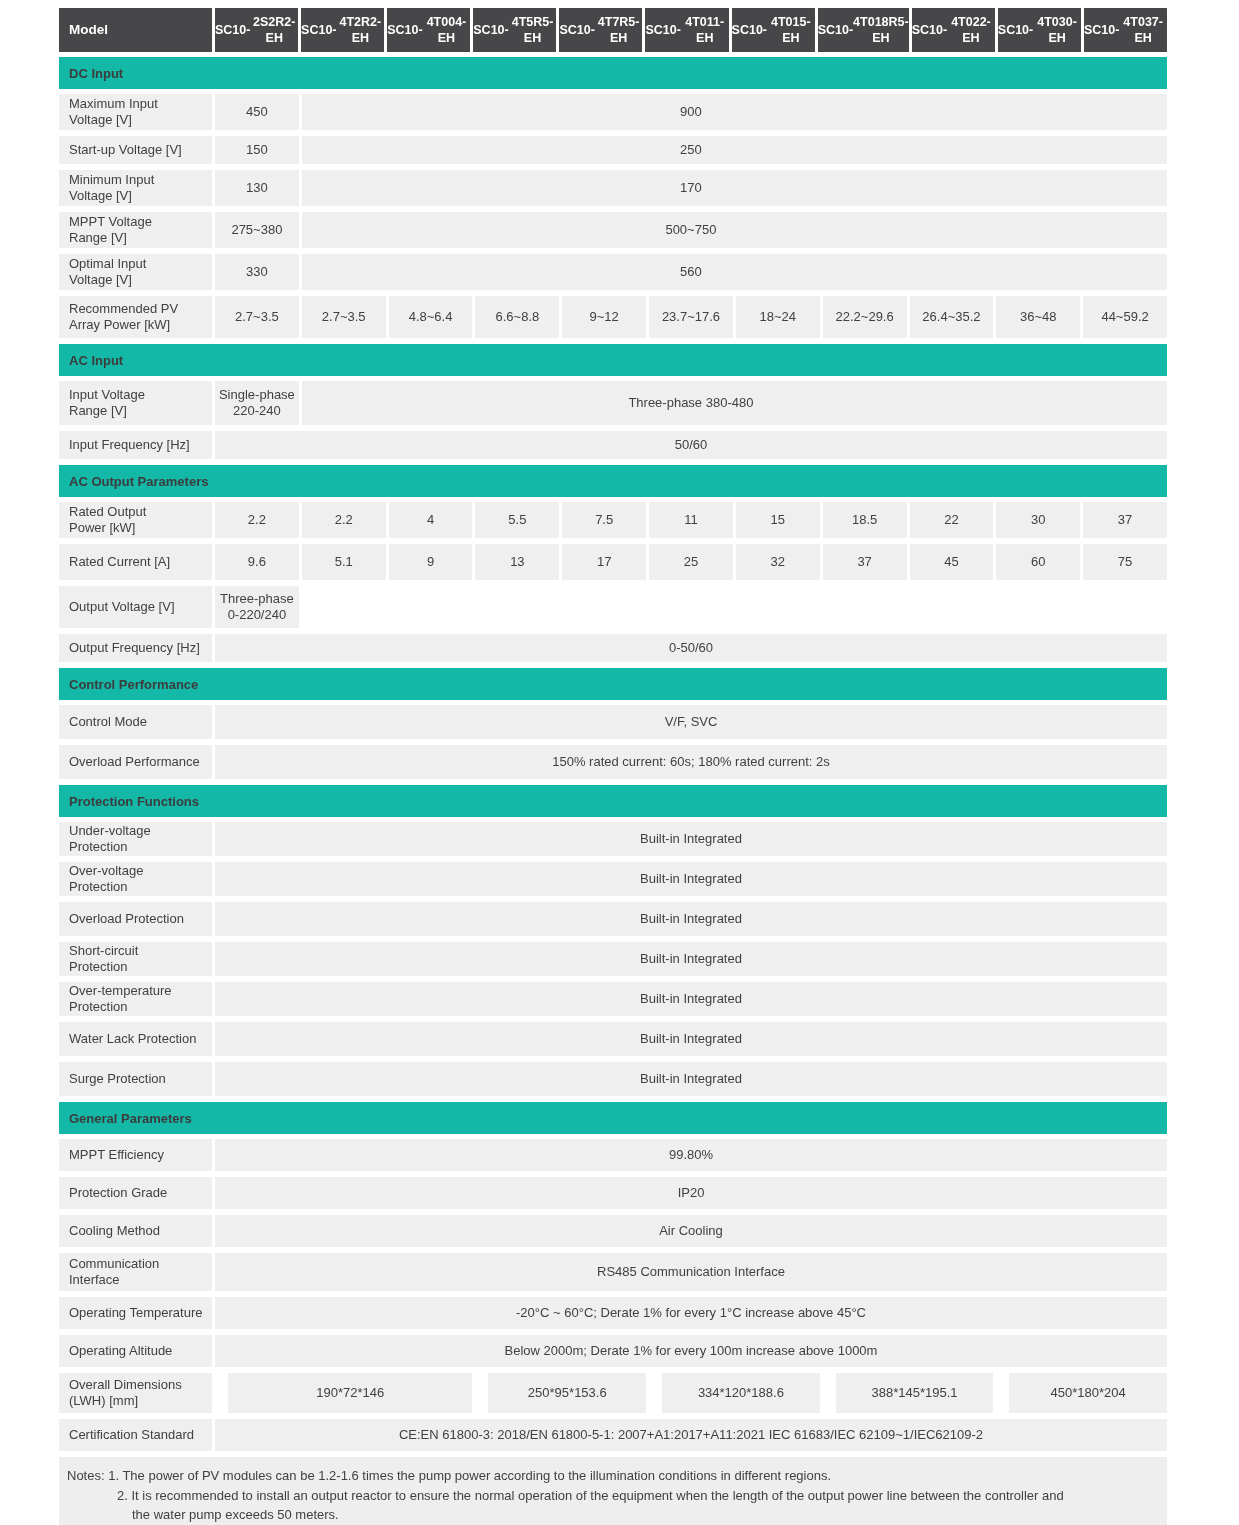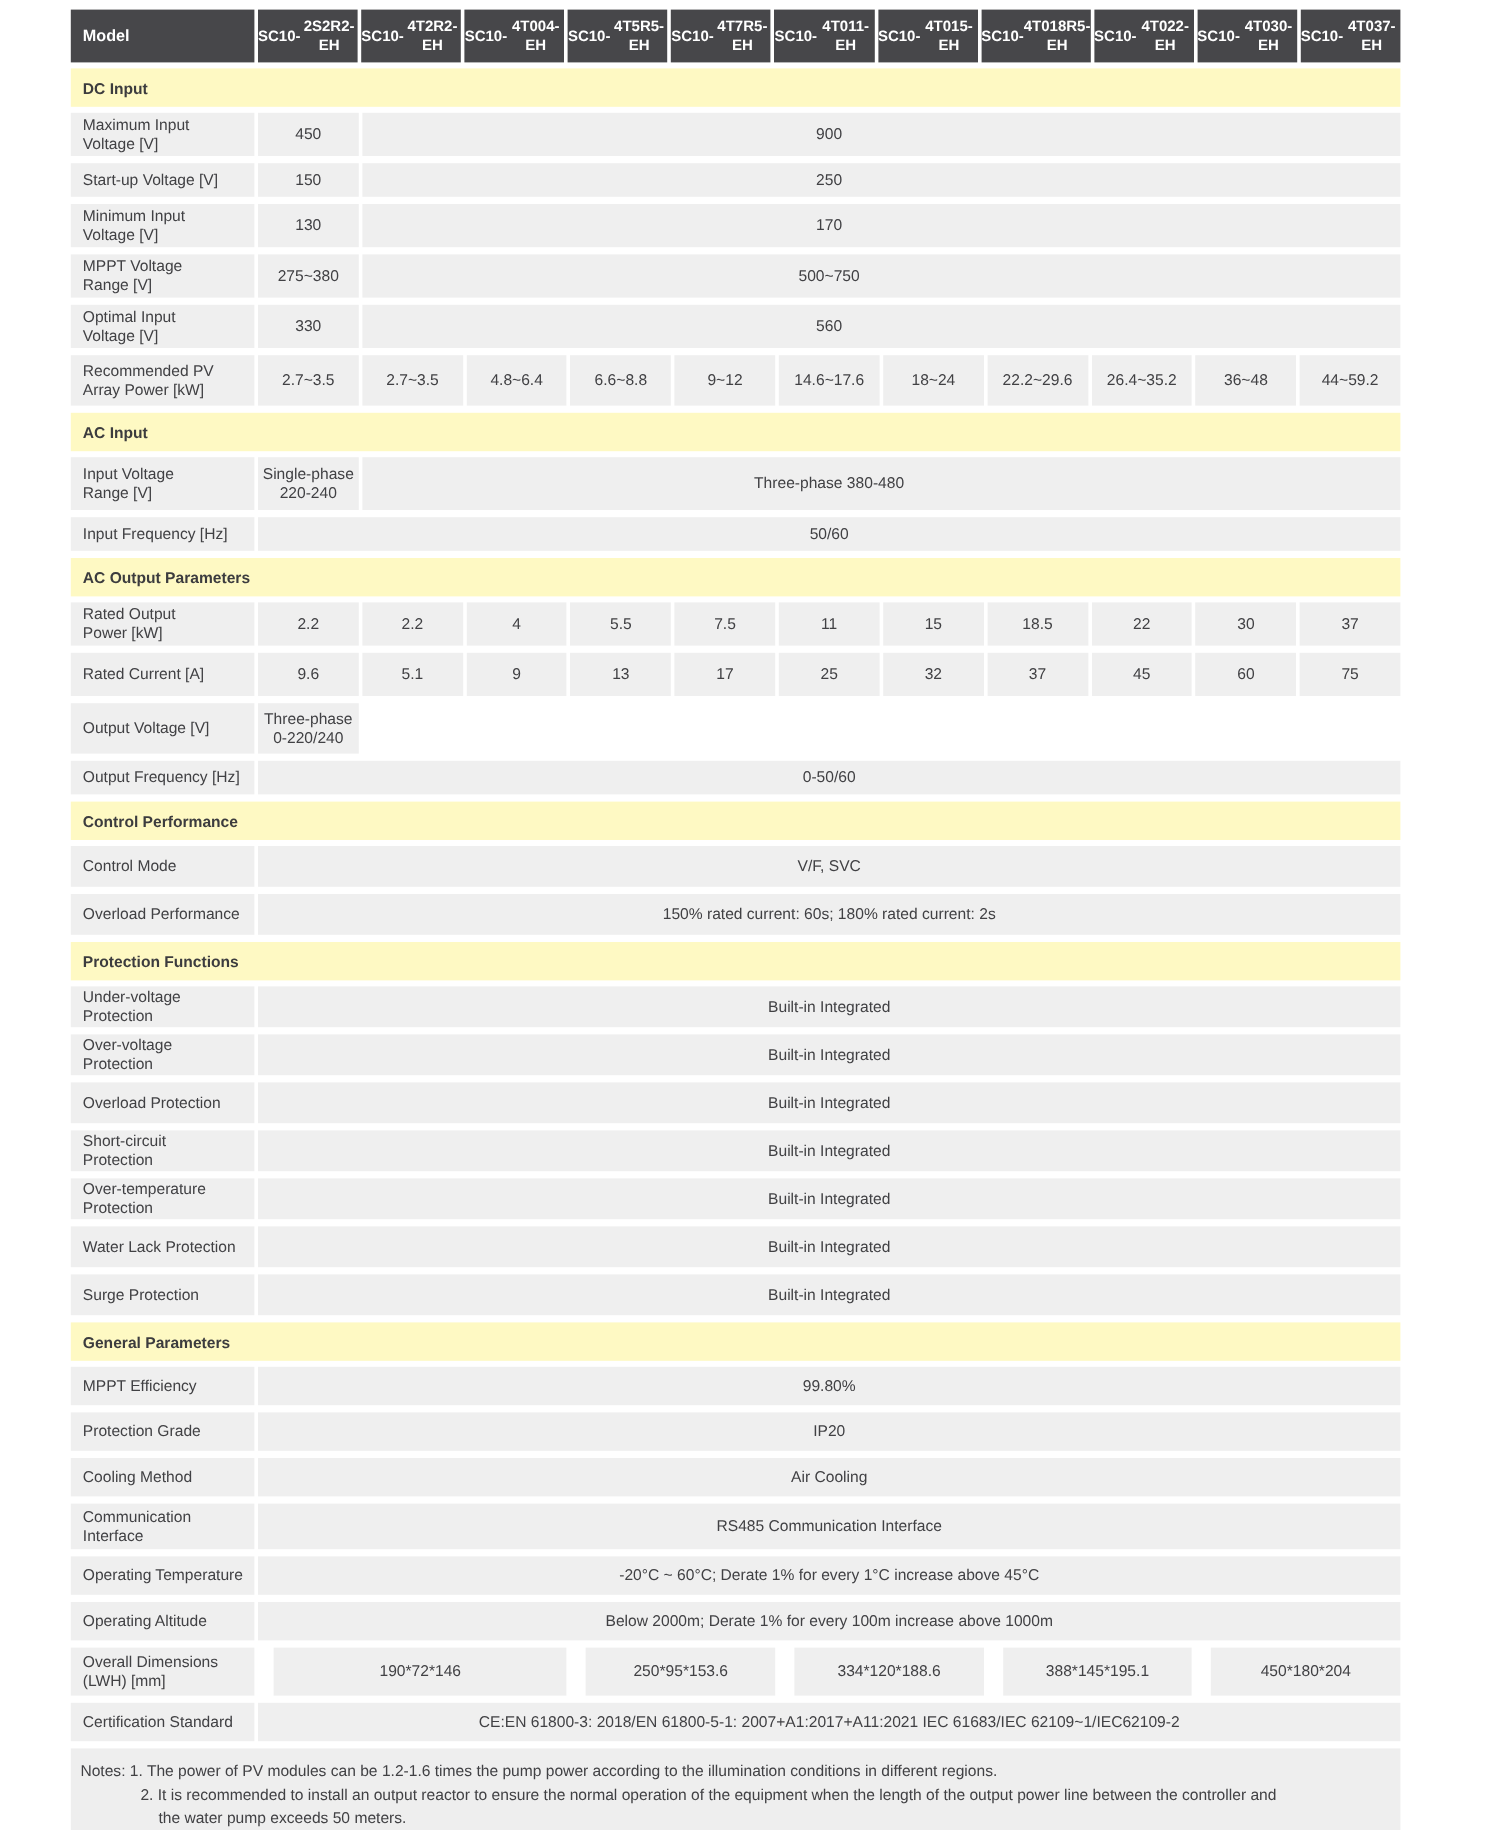--- a/index.html
+++ b/index.html
@@ -39,21 +39,21 @@
   .hcell.model {
     flex-direction: row;
     justify-content: flex-start;
     padding-left: 10px;
     font-size: 13.5px;
   }
 
   
   .band {
     height: 32px;
-    background: #fef9c3;
+    background: #14b8a6;
     color: #3c3c3e;
     font-weight: bold;
     font-size: 13px;
     display: flex;
     align-items: center;
     padding-left: 10px;
     margin-bottom: 5px;
   }
 
   
@@ -190,21 +190,21 @@
       <div class="cell rest">560</div>
     </div>
     <div class="grid row h42">
       <div class="cell label">Recommended PV
 Array Power [kW]</div>
       <div class="cell">2.7~3.5</div>
       <div class="cell">2.7~3.5</div>
       <div class="cell">4.8~6.4</div>
       <div class="cell">6.6~8.8</div>
       <div class="cell">9~12</div>
-      <div class="cell">14.6~17.6</div>
+      <div class="cell">23.7~17.6</div>
       <div class="cell">18~24</div>
       <div class="cell">22.2~29.6</div>
       <div class="cell">26.4~35.2</div>
       <div class="cell">36~48</div>
       <div class="cell">44~59.2</div>
     </div>
 
     <div class="band">AC Input</div>
 
     <div class="grid row h44">

